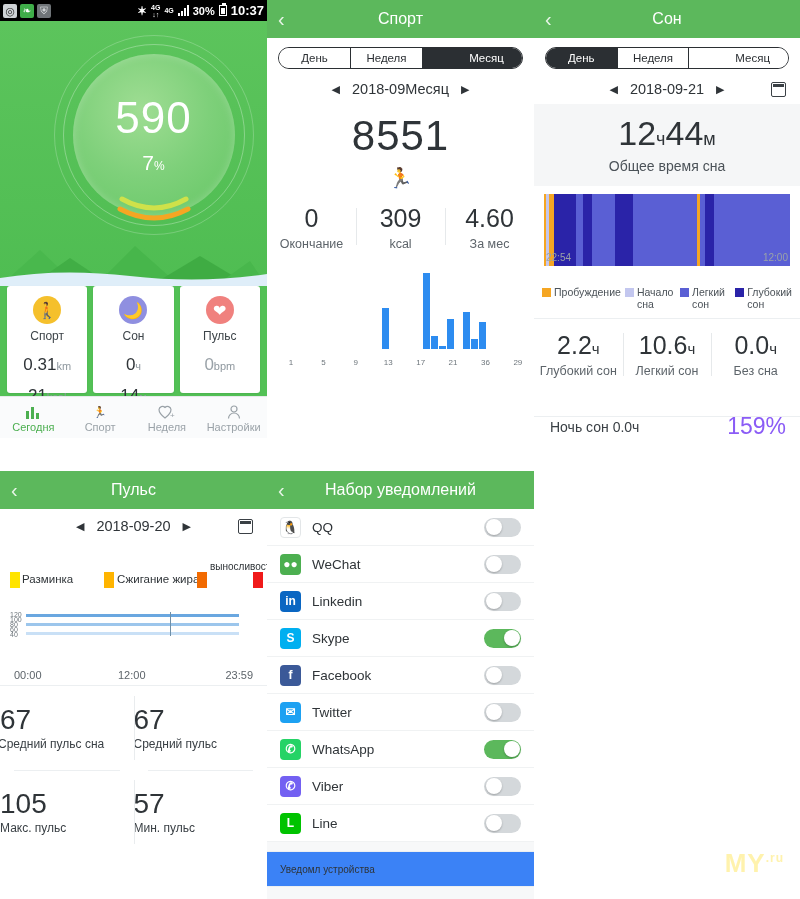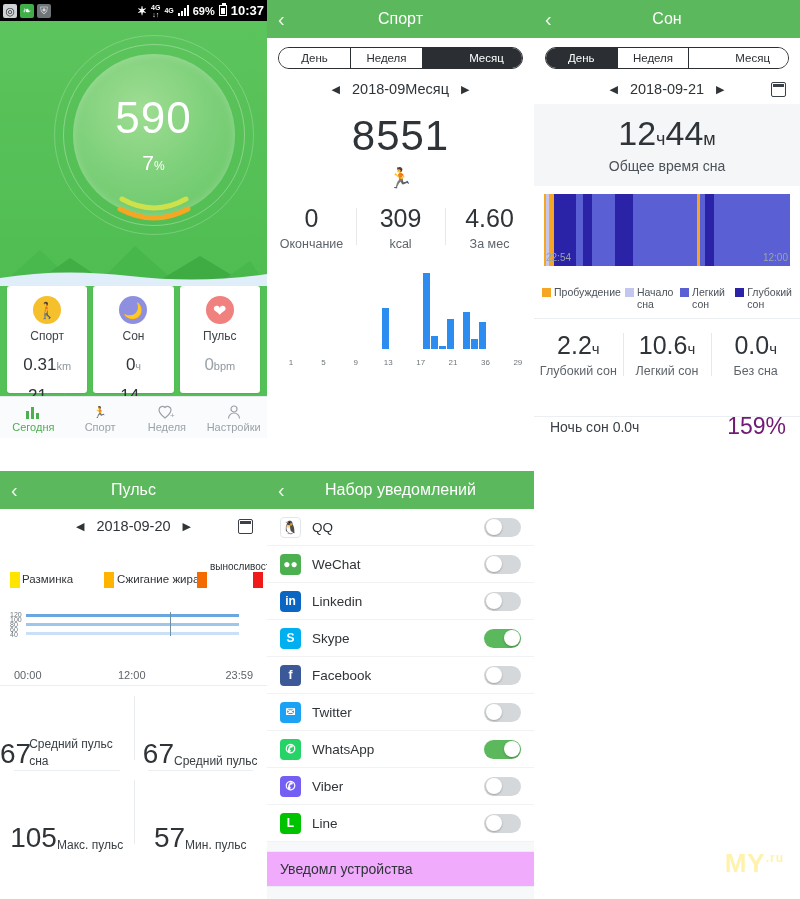--- a/index.html
+++ b/index.html
@@ -154,37 +154,37 @@
   .sleep-trio > div { flex: 1; text-align: center; position: relative; }
   .sleep-trio > div + div::before { content: ""; position: absolute; left: 0; top: 2px;
     bottom: 2px; width: 1px; background: #e6e9eb; }
   .sleep-trio .v { font-size: 25px; color: #2f3438; font-weight: 500; }
   .sleep-trio .v u { text-decoration: none; font-size: 15px; }
   .sleep-trio .l { font-size: 12.5px; color: #5d646a; margin-top: 4px; }
   .cutrow { position: absolute; left: 0; bottom: 0; width: 266px; height: 22px;
     border-top: 1px solid #eceff1; overflow: hidden; }
   .cutrow .a { position: absolute; left: 16px; top: 2px; font-size: 14px; color: #3a4045; }
   .cutrow .b { position: absolute; right: 14px; top: -4px; font-size: 23px;
-    color: #701a75; font-weight: 500; }
+    color: #8b5cf6; font-weight: 500; }
 
   
   #panel-pulse { left: 0; top: 471px; width: 267px; height: 428px; }
   .pleg { position: relative; height: 46px; margin-top: 14px; }
   .pleg i { position: absolute; width: 10px; height: 16px; top: 15px; }
   .pleg span { position: absolute; font-size: 11.5px; color: #2f3438; top: 16px; }
   .pleg span.multi { font-size: 10px; line-height: 11px; top: 4px; width: 34px; }
   .pulsechart { position: relative; height: 58px; margin: 6px 0 0; }
   .pulsechart .yl { position: absolute; left: 10px; font-size: 7px; color: #6e767c; }
   .pline { position: absolute; left: 26px; right: 28px; height: 3px; }
   .pvline { position: absolute; width: 1px; background: #6e8fa8; }
   .ptimes { position: relative; height: 16px; margin: 2px 0 0; }
   .ptimes span { position: absolute; font-size: 11px; color: #5d646a; }
   .quad { display: flex; flex-wrap: wrap; border-top: 1px solid #eceff1; }
-  .quad > div { width: 50%; height: 84px; display: flex; 
-    align-items: flex-end; justify-content: center; position: relative; }
+  .quad > div { width: 50%; height: 84px; display: flex; flex-direction: column;
+    align-items: flex-start; justify-content: center; position: relative; }
   .quad > div:nth-child(even)::before { content: ""; position: absolute; left: 0;
     top: 10px; bottom: 10px; width: 1px; background: #e9ecee; }
   .quad > div:nth-child(n+3)::after { content: ""; position: absolute; left: 14px;
     right: 14px; top: 0; height: 1px; background: #eceff1; }
   .quad .v { font-size: 28px; color: #2f3438; font-weight: 500; }
   .quad .l { font-size: 12px; color: #3a4045; text-align: center;
     line-height: 17px; }
   .quad .l.wide { width: 128px; text-align: left; margin-left: -2px; }
 
   
@@ -195,22 +195,22 @@
     display: flex; align-items: center; justify-content: center;
     color: #fff; font-size: 12px; font-weight: bold; margin-right: 11px; }
   .nlabel { font-size: 13.5px; color: #2f3438; }
   .toggle { margin-left: auto; width: 37px; height: 19px; border-radius: 10px;
     background: #d4d8db; position: relative; flex: none; }
   .toggle.on { background: #5cb85c; }
   .toggle::after { content: ""; position: absolute; top: 1.5px; left: 1.5px;
     width: 16px; height: 16px; border-radius: 50%; background: #fff;
     box-shadow: 0 1px 2px rgba(0,0,0,0.25); }
   .toggle.on::after { left: auto; right: 1.5px; }
-  .nfoot { height: 36px; background: #f0abfc; display: flex; align-items: center;
-    padding: 0 13px; font-size: 14px; color: #2f3438; margin-top: 9px;
+  .nfoot { height: 36px; background: #3b82f6; display: flex; align-items: center;
+    padding: 0 13px; font-size: 10px; color: #2f3438; margin-top: 9px;
     border-top: 1px solid #eceff1; border-bottom: 1px solid #eceff1; text-align: center; }
 
   
   .wm { position: absolute; right: 16px; bottom: 20px; font-size: 26px;
     font-weight: bold; color: #ffe96b; opacity: 0.55; letter-spacing: 1px; }
   .wm sup { font-size: 12px; vertical-align: super; }
 </style>
 </head>
 <body>
 
@@ -230,21 +230,21 @@
       </span>
       <span class="sb-net">
         <b>4G</b>
       </span>
       <span class="sb-bars">
         <i style="height:3px"></i>
           <i style="height:5px"></i>
           <i style="height:8px"></i>
           <i style="height:11px"></i>
       </span>
-      <span>69%</span>
+      <span>30%</span>
       <span class="sb-batt">
           <span class="shell">
             <i></i>
           </span>
         </span>
       <span class="sb-time">10:37</span>
     </div>
   </div>
 
   <div class="panel" id="panel-today">

